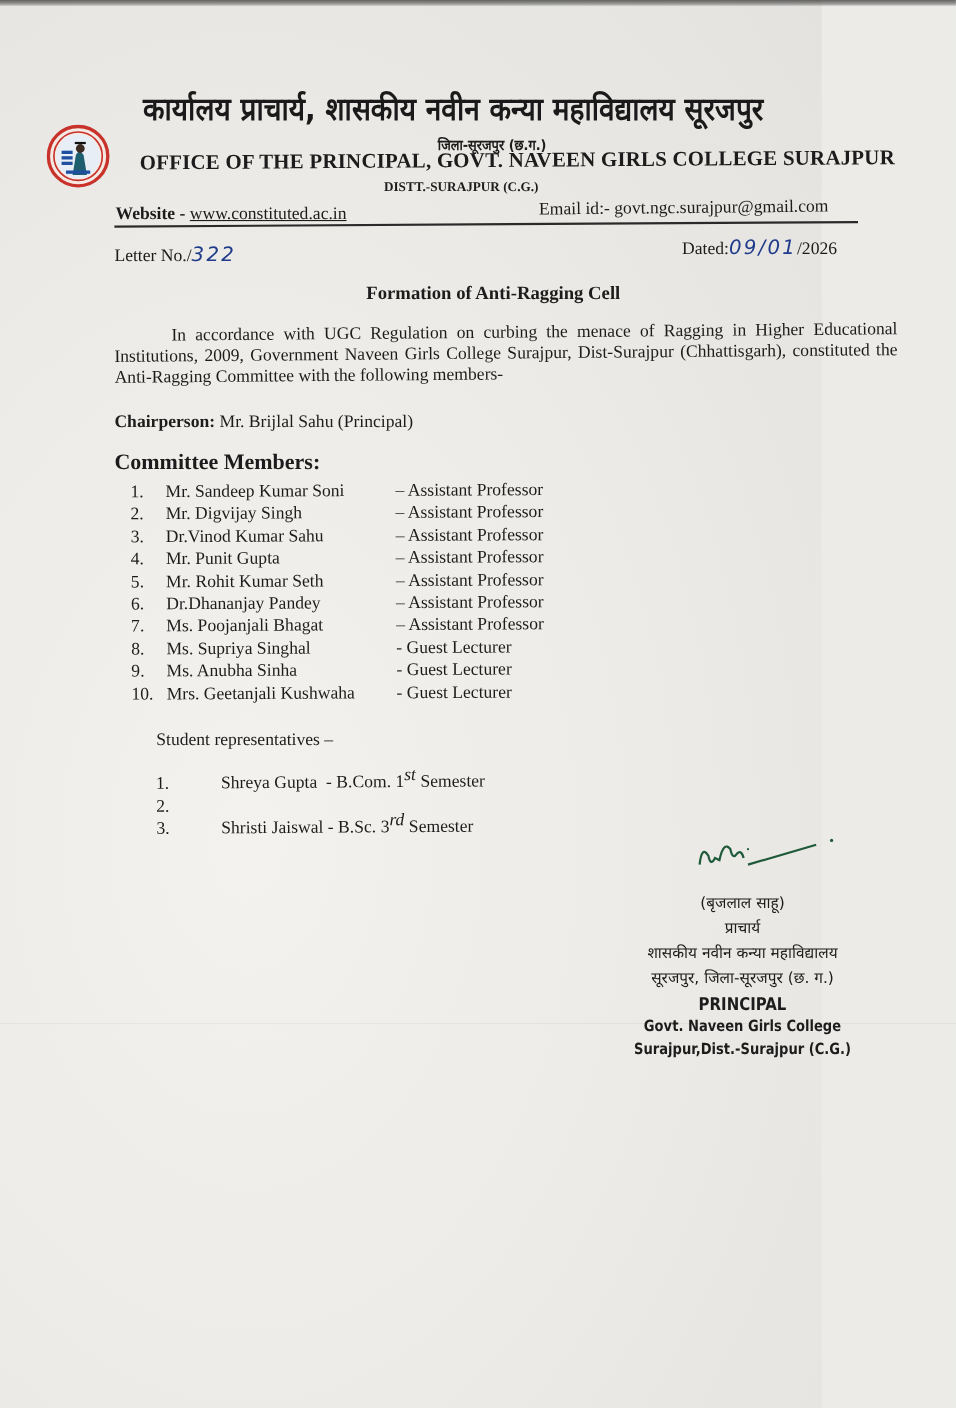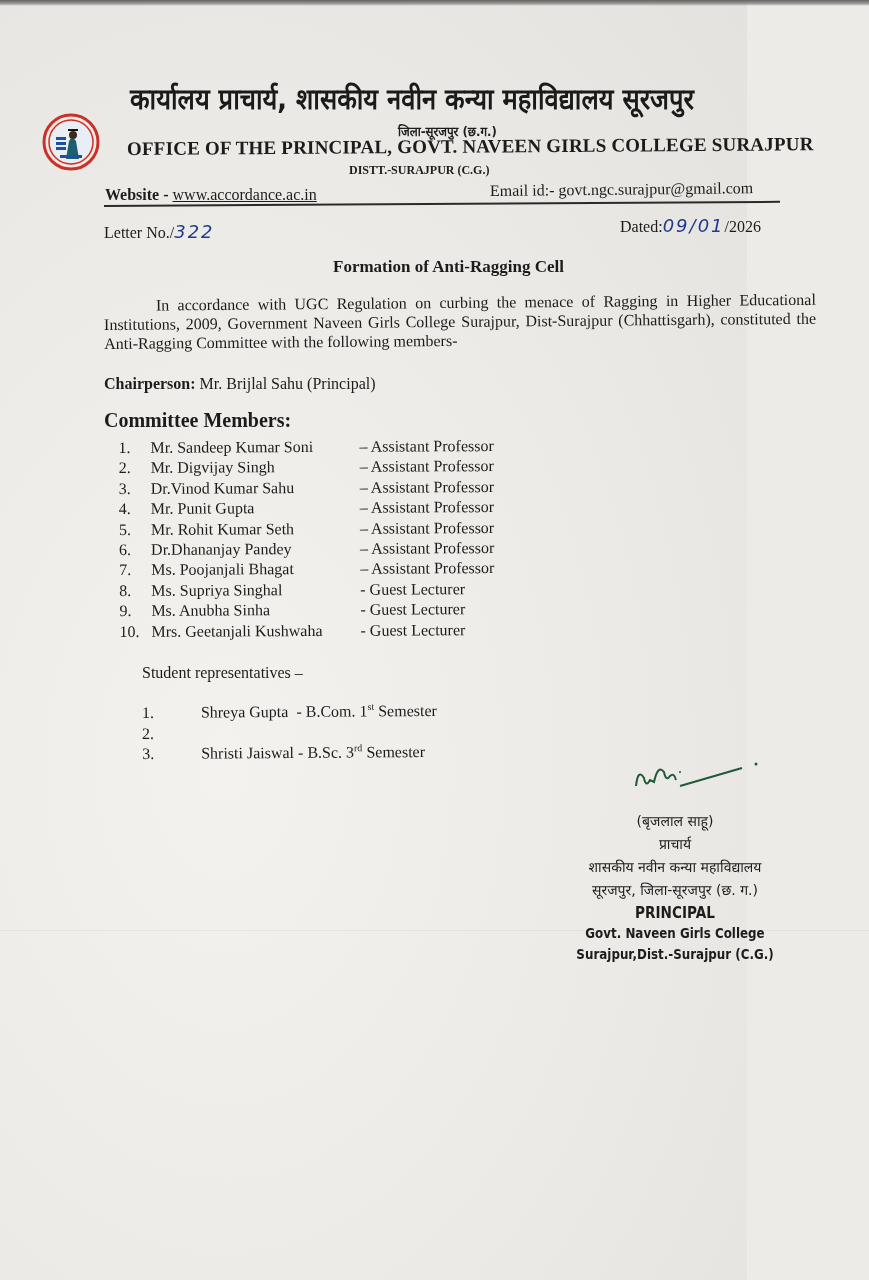--- a/index.html
+++ b/index.html
@@ -27,21 +27,21 @@
   .chair b{font-weight:bold;}
   .cm{position:absolute;left:104px;top:409px;font-size:20px;font-weight:bold;white-space:nowrap;}
   .members{position:absolute;left:119px;top:438px;font-size:16px;line-height:20.4px;transform:rotate(-0.3deg);transform-origin:left;}
   .mrow{display:flex;white-space:nowrap;}
   .mrow .n{width:32px;}
   .mrow .nm{width:209px;}
   .sr{position:absolute;left:142px;top:664px;font-size:16px;white-space:nowrap;}
   .students{position:absolute;left:142px;top:703px;font-size:16px;line-height:20.5px;transform:rotate(-0.4deg);transform-origin:left;}
   .srow{display:flex;white-space:nowrap;}
   .srow .n{width:59px;}
-  sup{font-size:10px;line-height:0;}
+  sup{font-size:16px;line-height:0;font-style:italic;}
   .sig{position:absolute;left:630px;top:758px;width:170px;height:40px;}
   .sigblock{position:absolute;left:540px;top:810px;width:270px;text-align:center;font-family:"DejaVu Sans",sans-serif;font-size:14px;line-height:23px;}
   .sigblock .en{font-family:"DejaVu Sans",sans-serif;font-weight:bold;font-size:14px;line-height:21px;transform:scaleX(0.85);}
   .sigblock .en.big{font-size:16px;}
   .crease{position:absolute;left:0;width:869px;height:1px;background:rgba(0,0,0,.04);}
 </style>
 </head>
 <body>
 
 <div class="page">
@@ -59,21 +59,21 @@
       <circle cx="31" cy="22" r="4" fill="#3a2a20"></circle>
       <rect x="26" y="16" width="10" height="2" fill="#111"></rect>
       <rect x="18" y="42" width="22" height="3" fill="#1f4fa0"></rect>
     </svg>
   </div>
   <div class="hi-title">कार्यालय प्राचार्य, शासकीय नवीन कन्या महाविद्यालय सूरजपुर</div>
   <div class="hi-dist">जिला-सूरजपुर (छ.ग.)</div>
   <div class="en-title">OFFICE OF THE PRINCIPAL, GOVT. NAVEEN GIRLS COLLEGE SURAJPUR</div>
   <div class="en-dist">DISTT.-SURAJPUR (C.G.)</div>
   <div class="website">
-    <span class="lbl">Website - </span><span class="url">www.accordance.ac.in</span>
+    <span class="lbl">Website - </span><span class="url">www.constituted.ac.in</span>
   </div>
   <div class="email">
     <span>Email id:- </span><span>govt.ngc.surajpur@gmail.com</span>
   </div>
   <div class="hr"></div>
 
   <div class="letter">
     <span>Letter No./</span><span class="hand">322</span>
   </div>
   <div class="dated">

